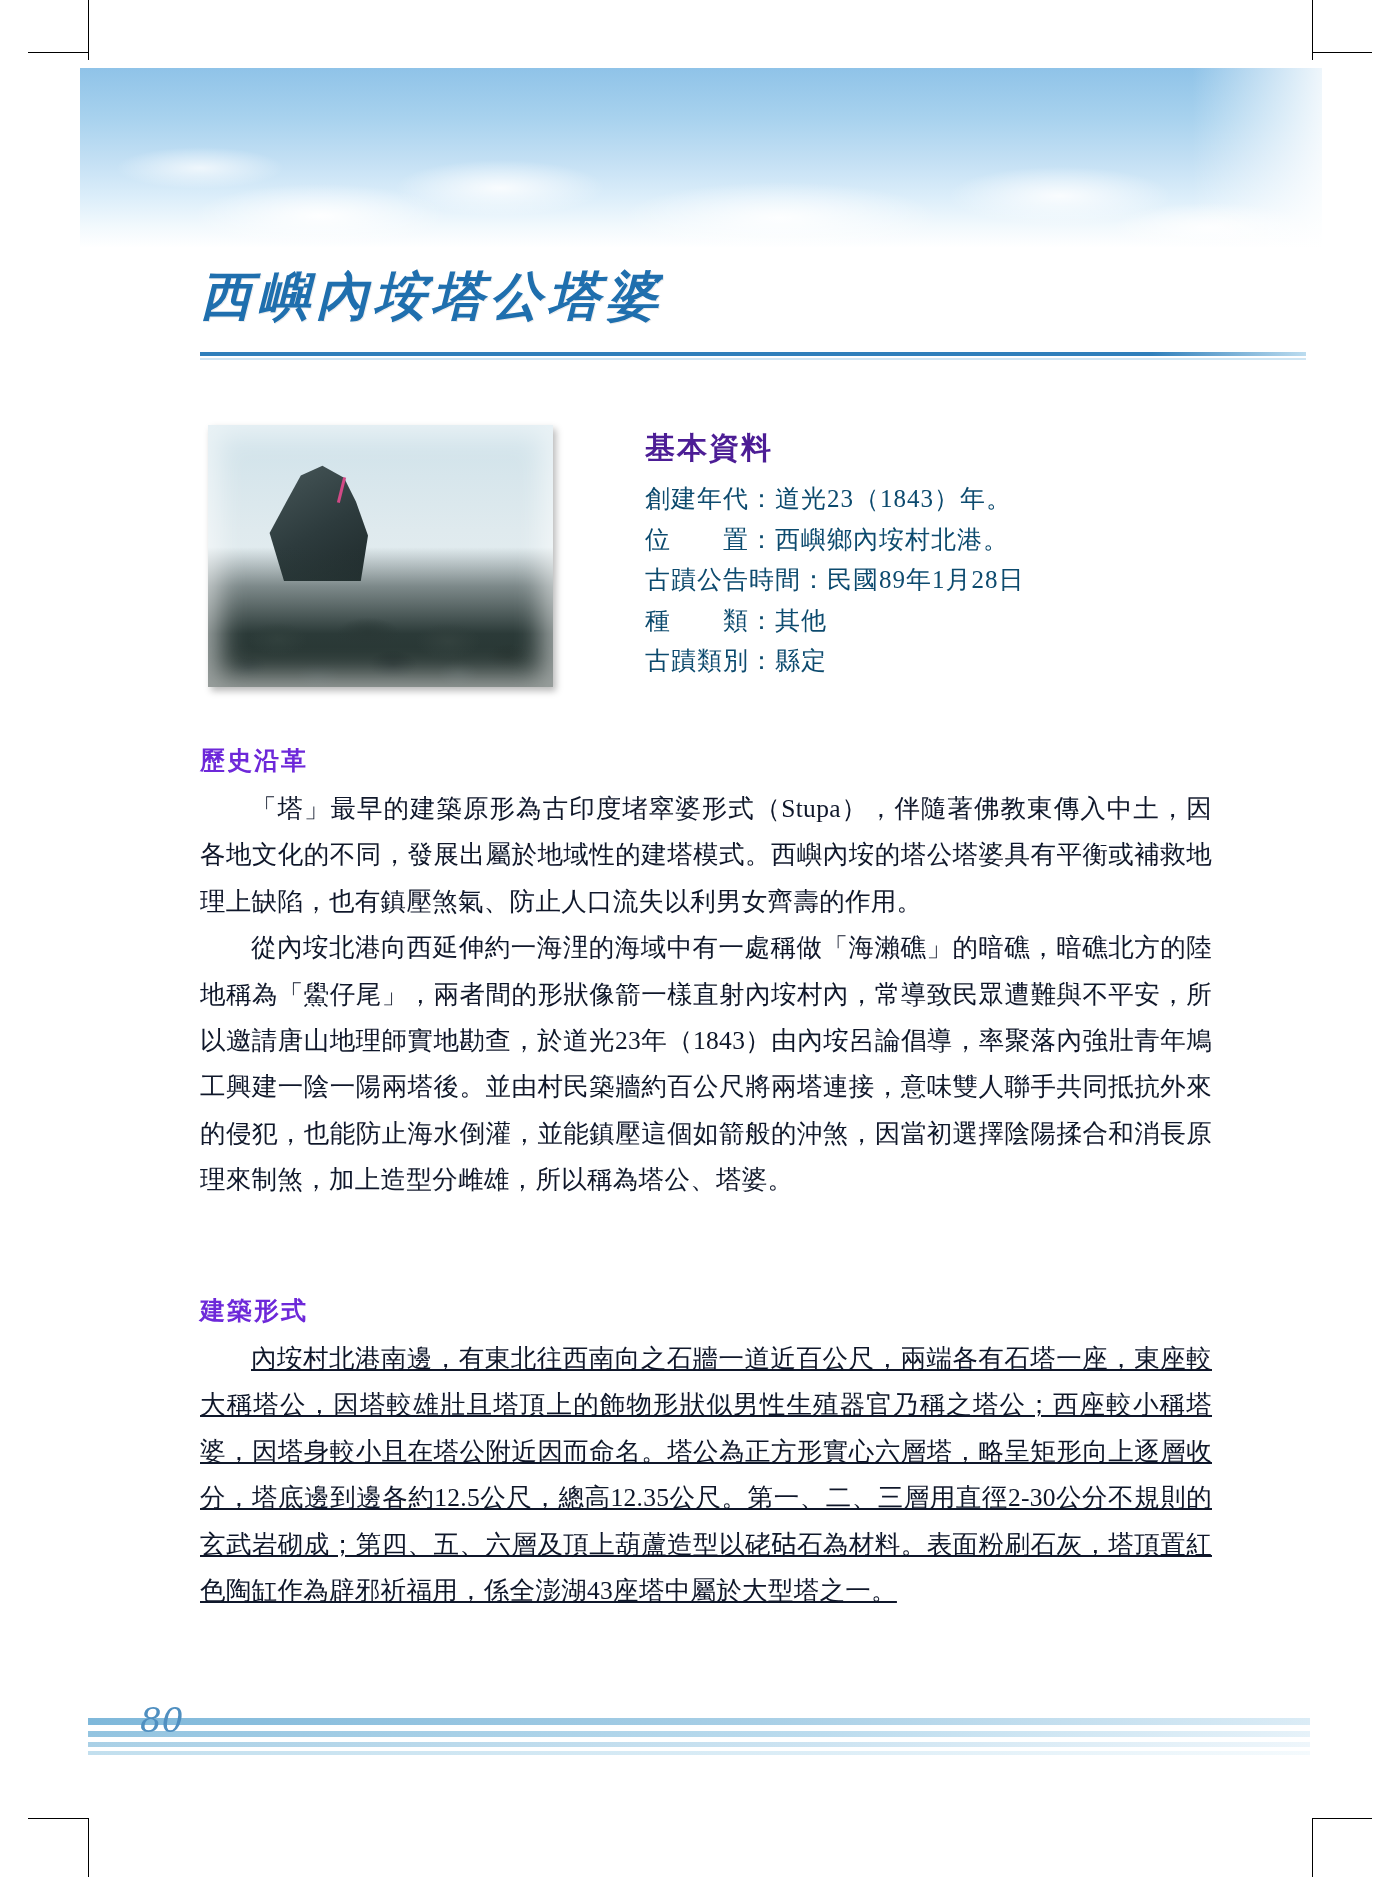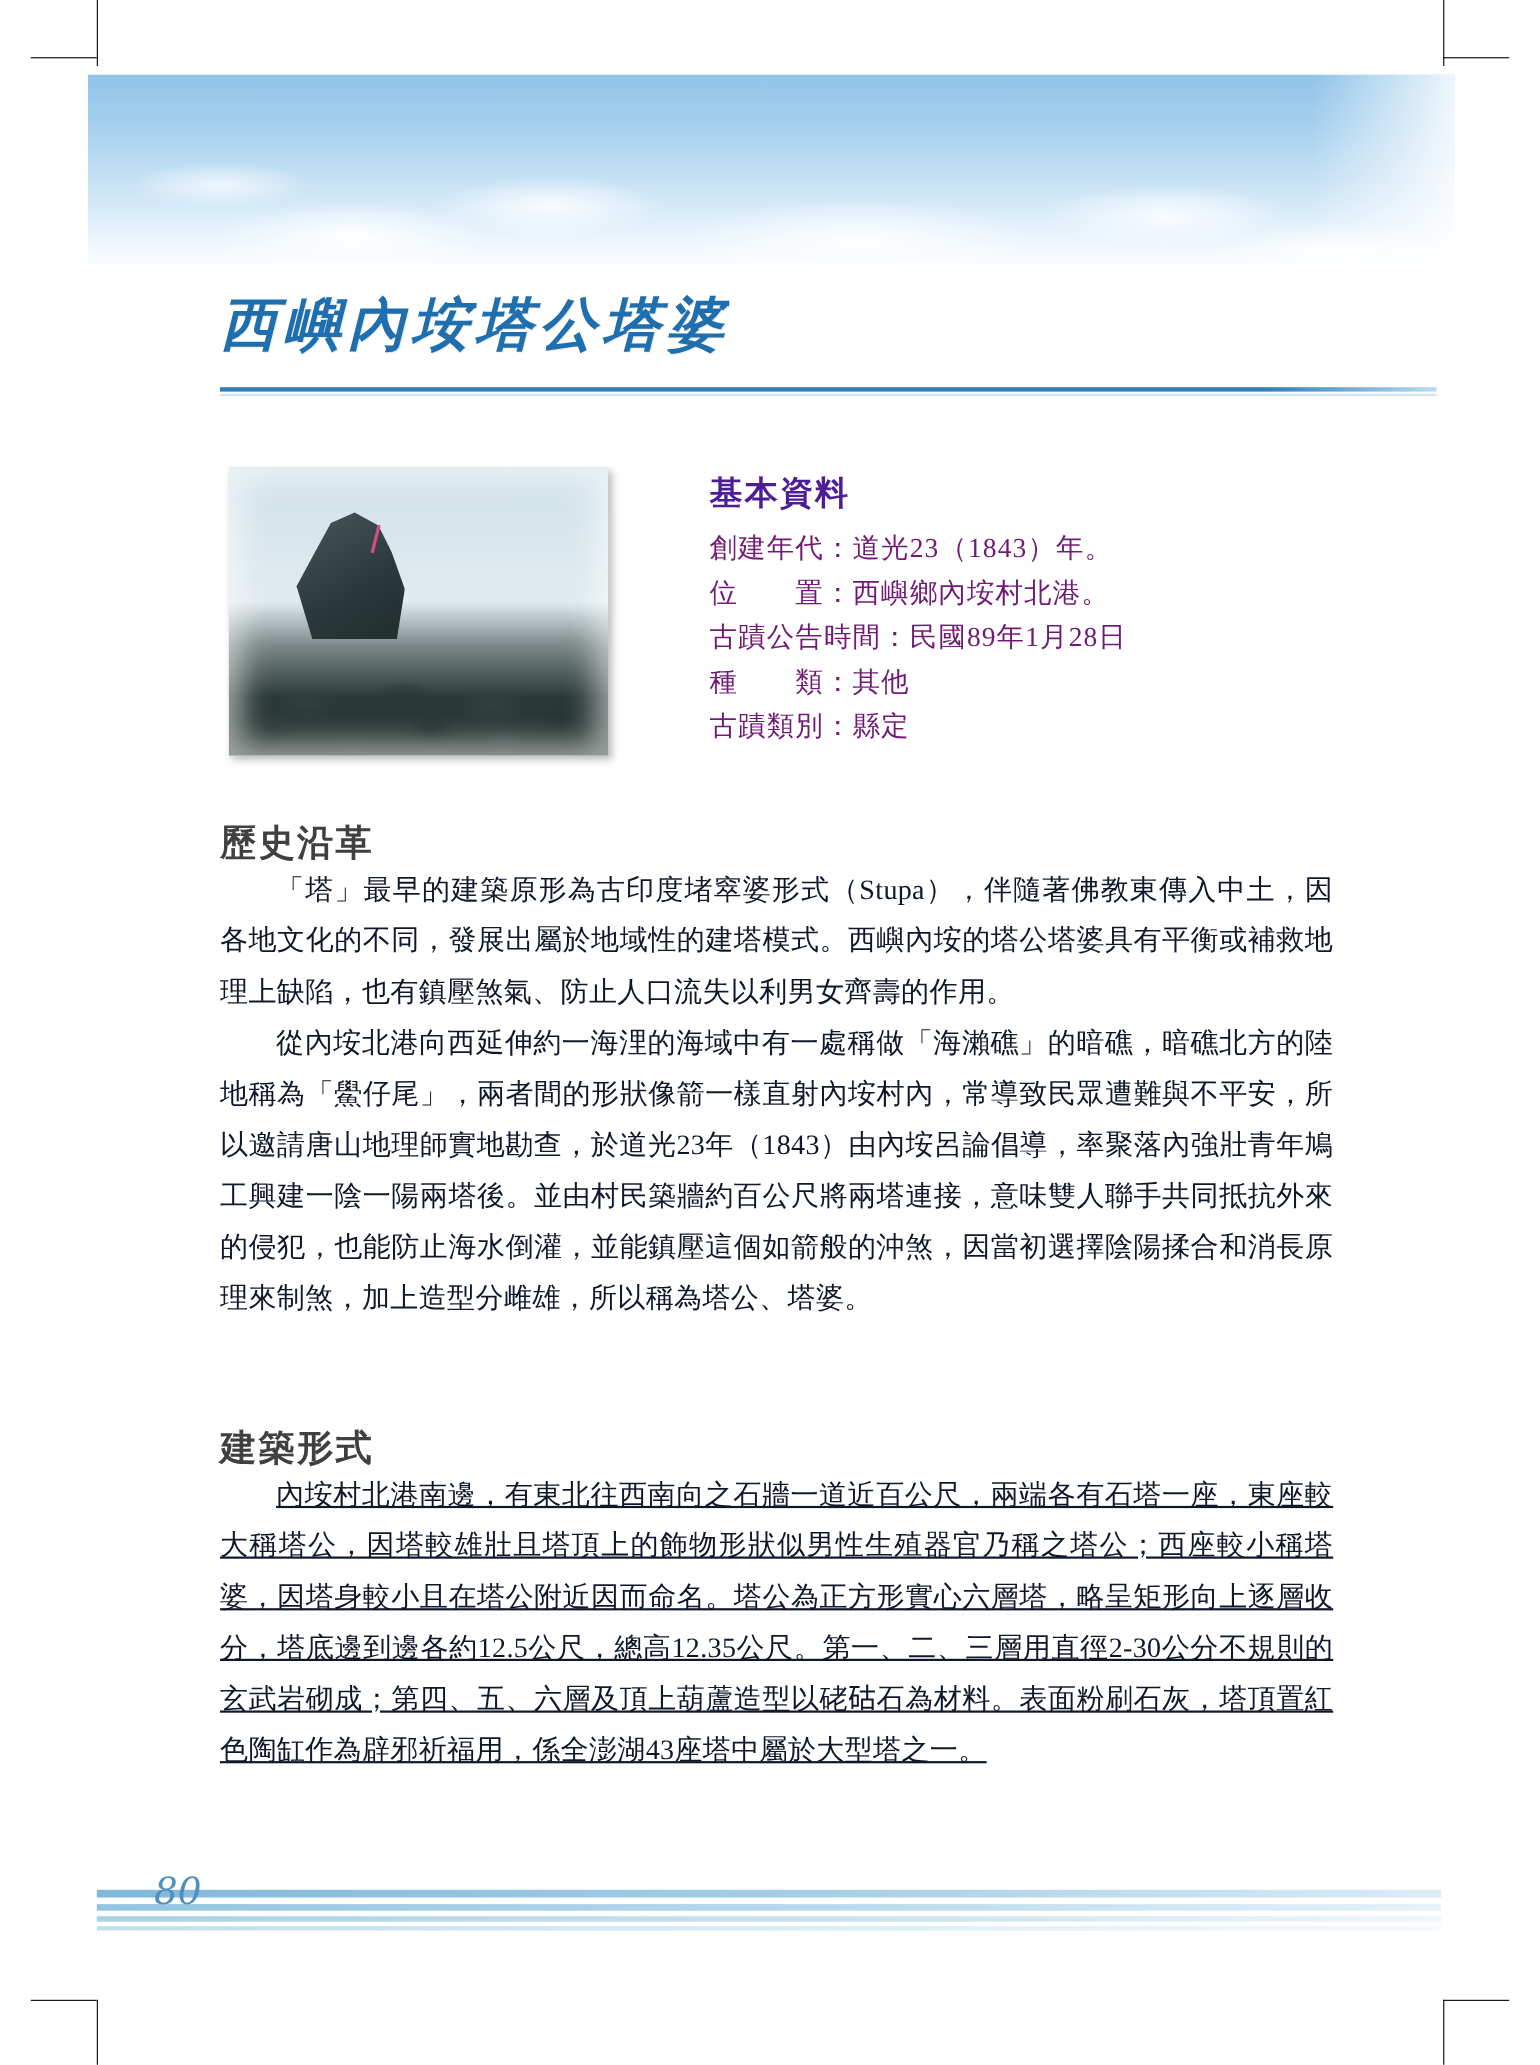--- a/index.html
+++ b/index.html
@@ -151,32 +151,32 @@
   }
   .info-title {
     font-size: 30px;
     font-weight: bold;
     color: #4c1d95;
     letter-spacing: 2px;
     margin-bottom: 10px;
   }
   .info-row {
     font-size: 25px;
-    color: #701a75;
+    color: #0c4a6e;
     line-height: 1.62;
     letter-spacing: 1px;
     white-space: pre;
   }
 
   
   .section-head {
     position: absolute;
-    font-size: 33px;
+    font-size: 25px;
     font-weight: bold;
-    color: #404040;
+    color: #6d28d9;
     letter-spacing: 2px;
   }
   .body-text {
     position: absolute;
     left: 200px;
     width: 1012px;
     font-size: 25.5px;
     line-height: 1.82;
     color: #0f172a;
     text-align: justify;

